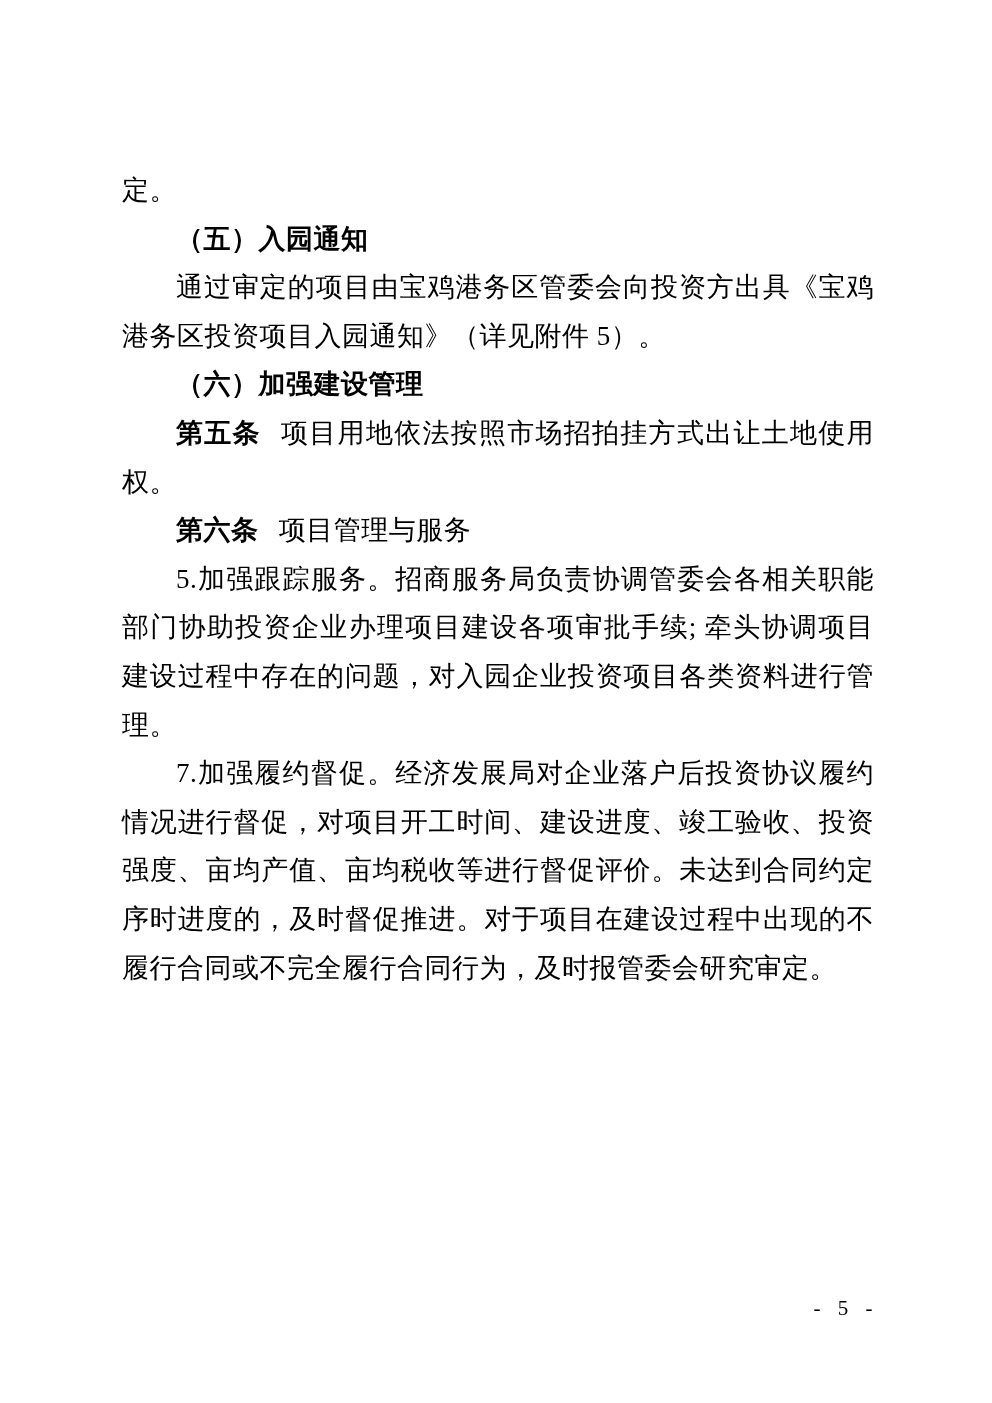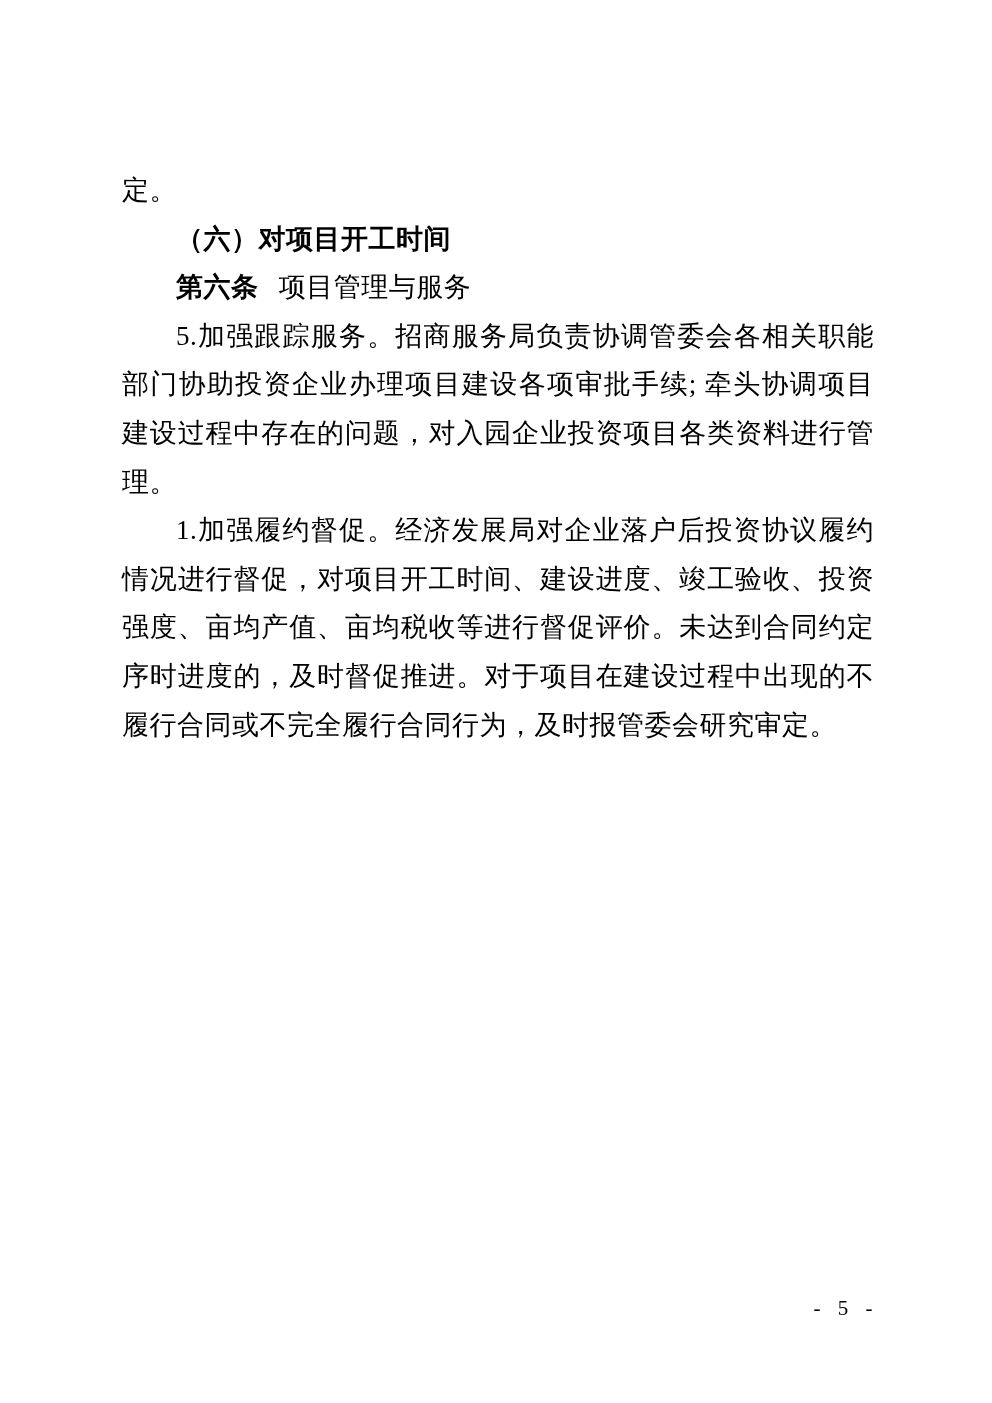--- a/index.html
+++ b/index.html
@@ -40,19 +40,22 @@
     color: #000000;
     font-family: "Liberation Serif", "DejaVu Serif", serif;
   }
 </style>
 </head>
 <body>
 
 <div class="page">
   <div class="doc-body">
       <p class="body-continuation">定。</p>
-      <p class="heading">（六）对项目开工时间</p>
+      <p class="heading">（五）入园通知</p>
+      <p class="body">通过审定的项目由宝鸡港务区管委会向投资方出具《宝鸡港务区投资项目入园通知》（详见附件 5）。</p>
+      <p class="heading">（六）加强建设管理</p>
+      <p class="clause"><span class="clause-label">第五条</span>项目用地依法按照市场招拍挂方式出让土地使用权。</p>
       <p class="clause"><span class="clause-label">第六条</span>项目管理与服务</p>
       <p class="body">5.加强跟踪服务。招商服务局负责协调管委会各相关职能部门协助投资企业办理项目建设各项审批手续; 牵头协调项目建设过程中存在的问题，对入园企业投资项目各类资料进行管理。</p>
-      <p class="body">1.加强履约督促。经济发展局对企业落户后投资协议履约情况进行督促，对项目开工时间、建设进度、竣工验收、投资强度、亩均产值、亩均税收等进行督促评价。未达到合同约定序时进度的，及时督促推进。对于项目在建设过程中出现的不履行合同或不完全履行合同行为，及时报管委会研究审定。</p>
+      <p class="body">7.加强履约督促。经济发展局对企业落户后投资协议履约情况进行督促，对项目开工时间、建设进度、竣工验收、投资强度、亩均产值、亩均税收等进行督促评价。未达到合同约定序时进度的，及时督促推进。对于项目在建设过程中出现的不履行合同或不完全履行合同行为，及时报管委会研究审定。</p>
     </div>
   <div class="page-number">- 5 -</div>
 </div>
 
 </body></html>

